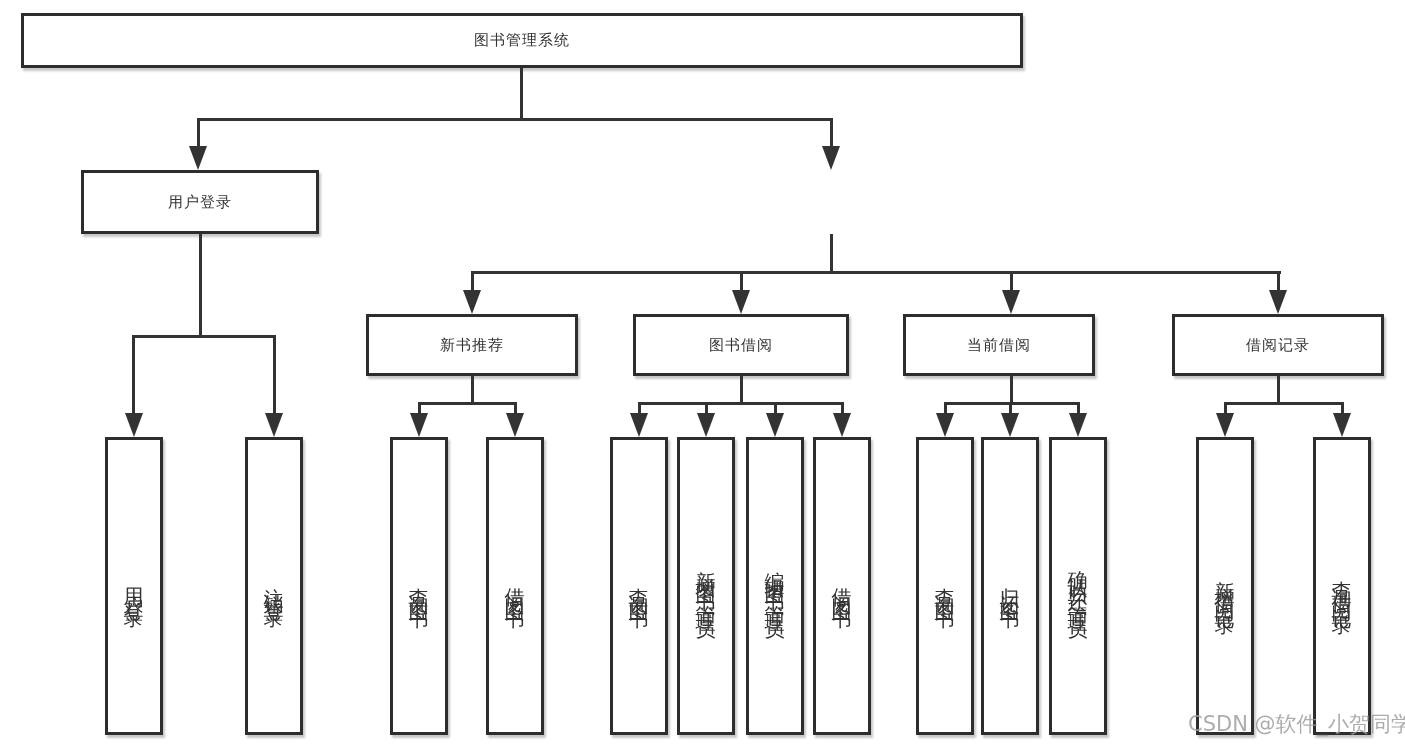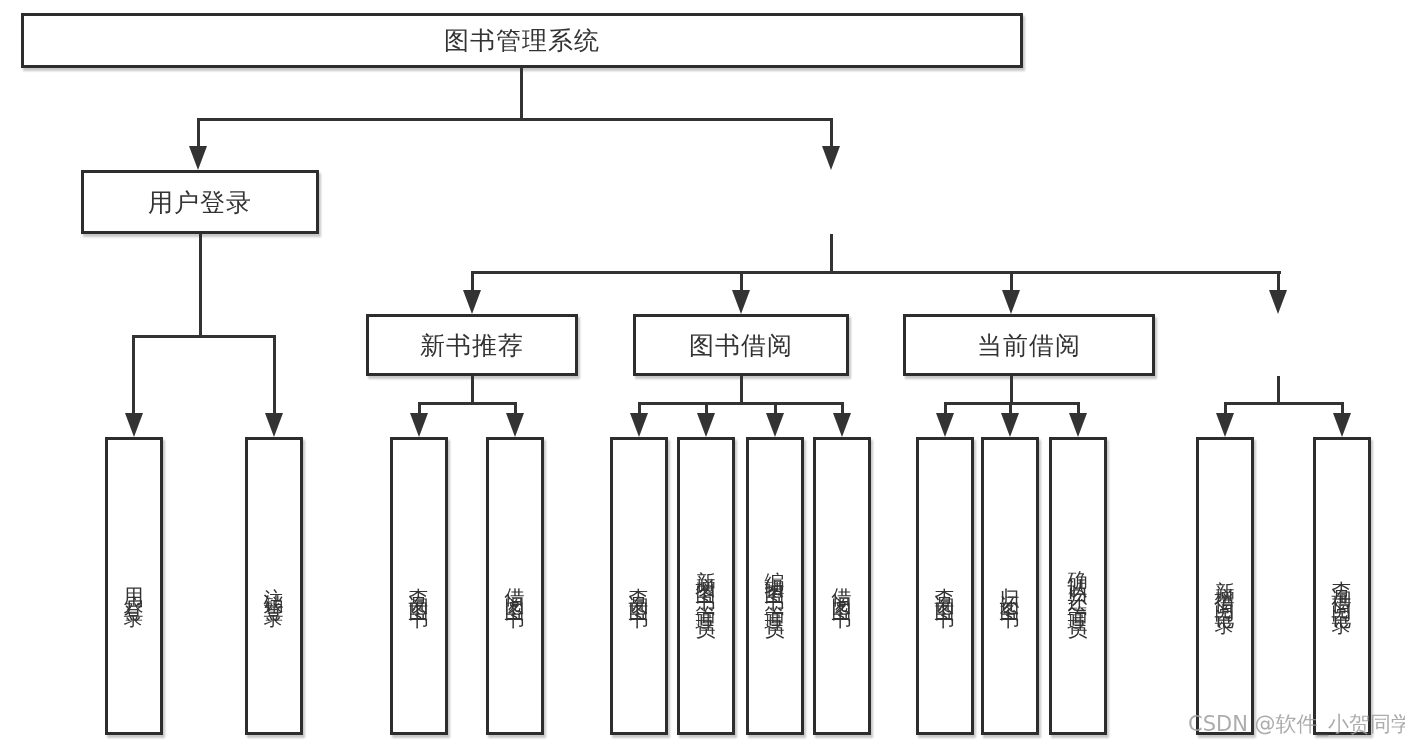--- a/index.html
+++ b/index.html
@@ -23,21 +23,21 @@
   }
   .node {
     position: absolute;
     box-sizing: border-box;
     background: #ffffff;
     border: 3px solid var(--border);
     box-shadow: 2px 3px 2px rgba(0,0,0,0.22);
     display: flex;
     align-items: center;
     justify-content: center;
-    font-size: 25px;
+    font-size: 15px;
     color: var(--text);
     letter-spacing: 1px;
     text-align: center;
   }
   .vtext {
     writing-mode: vertical-rl;
     text-orientation: mixed;
     font-size: 20px;
     letter-spacing: 7px;
     line-height: 1;
@@ -93,21 +93,22 @@
   <div class="arrow" style="left:463px; top:290px;"></div>
   <div class="vline" style="left:740px; top:271px; height:21px;"></div>
   <div class="arrow" style="left:732px; top:290px;"></div>
   <div class="vline" style="left:1010px; top:271px; height:21px;"></div>
   <div class="arrow" style="left:1002px; top:290px;"></div>
   <div class="vline" style="left:1277px; top:271px; height:21px;"></div>
   <div class="arrow" style="left:1269px; top:290px;"></div>
 
   <div class="node" style="left:633px; top:314px; width:216px; height:62px;">图书借阅</div>
   <div class="node" style="left:366px; top:314px; width:212px; height:62px;">新书推荐</div>
-  <div class="node" style="left:903px; top:314px; width:252px; height:62px;">当前借阅</div>
+  <div class="node" style="left:903px; top:314px; width:192px; height:62px;">当前借阅</div>
+  <div class="node" style="left:1172px; top:314px; width:212px; height:62px;">借阅记录</div>
 
   <div class="vline" style="left:471px; top:376px; height:29px;"></div>
   <div class="hline" style="left:418px; top:402px; width:99px;"></div>
   <div class="vline" style="left:418px; top:402px; height:13px;"></div>
   <div class="arrow" style="left:410px; top:413px;"></div>
   <div class="vline" style="left:514px; top:402px; height:13px;"></div>
   <div class="arrow" style="left:506px; top:413px;"></div>
 
   <div class="vline" style="left:740px; top:376px; height:29px;"></div>
   <div class="hline" style="left:638px; top:402px; width:206px;"></div>

